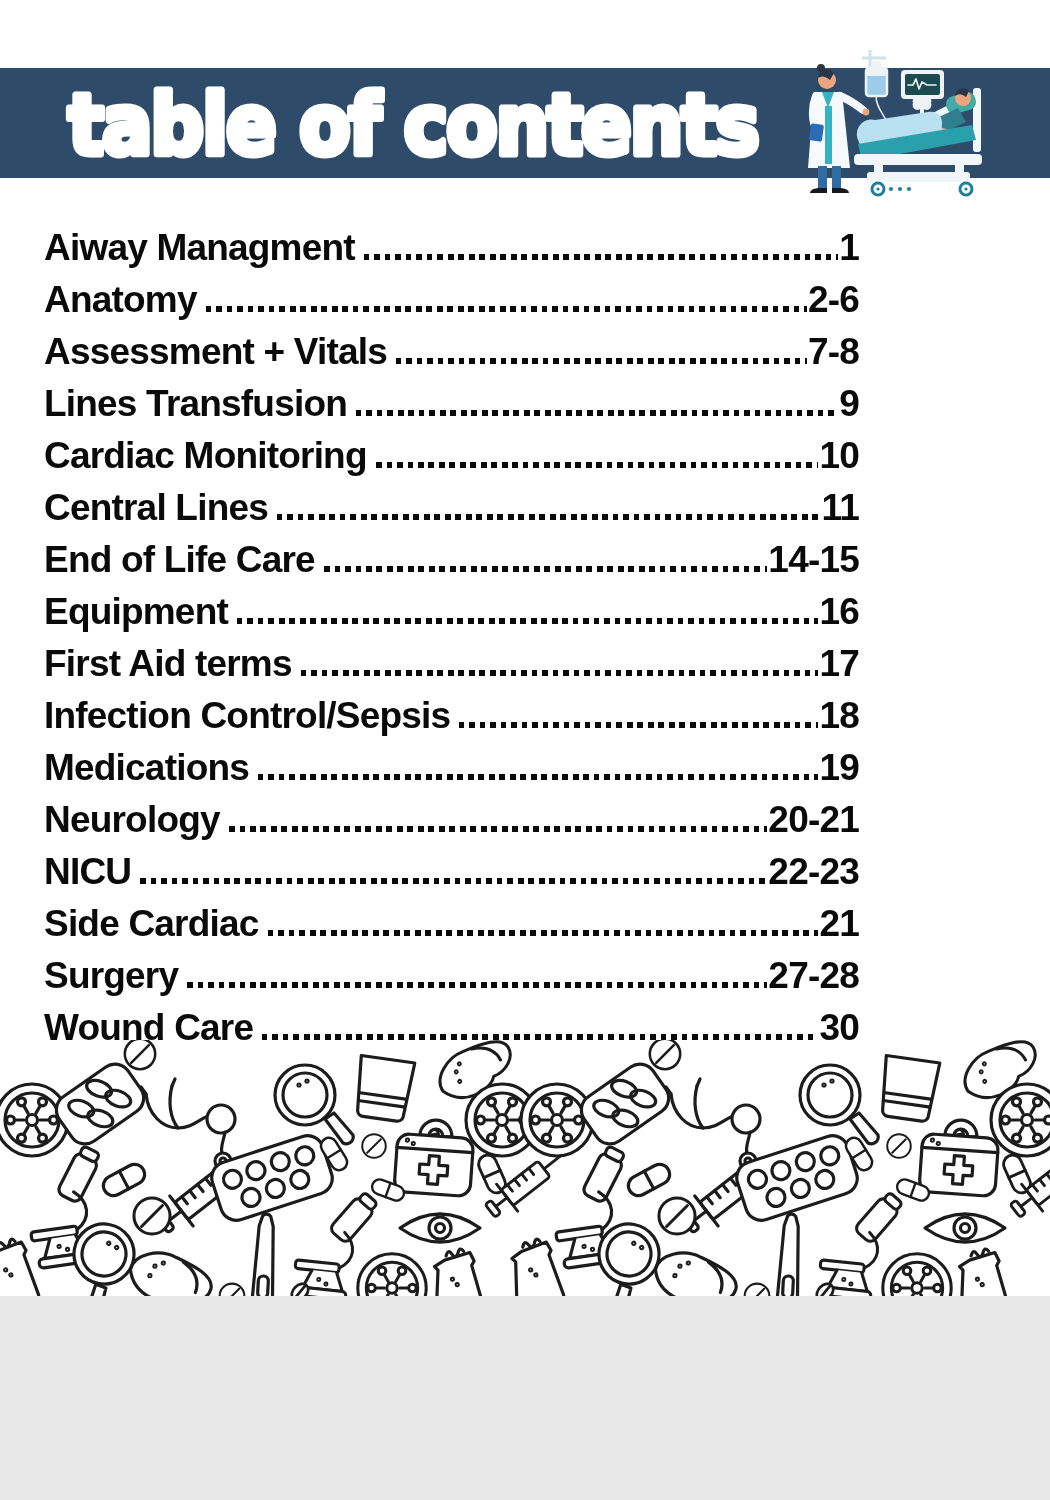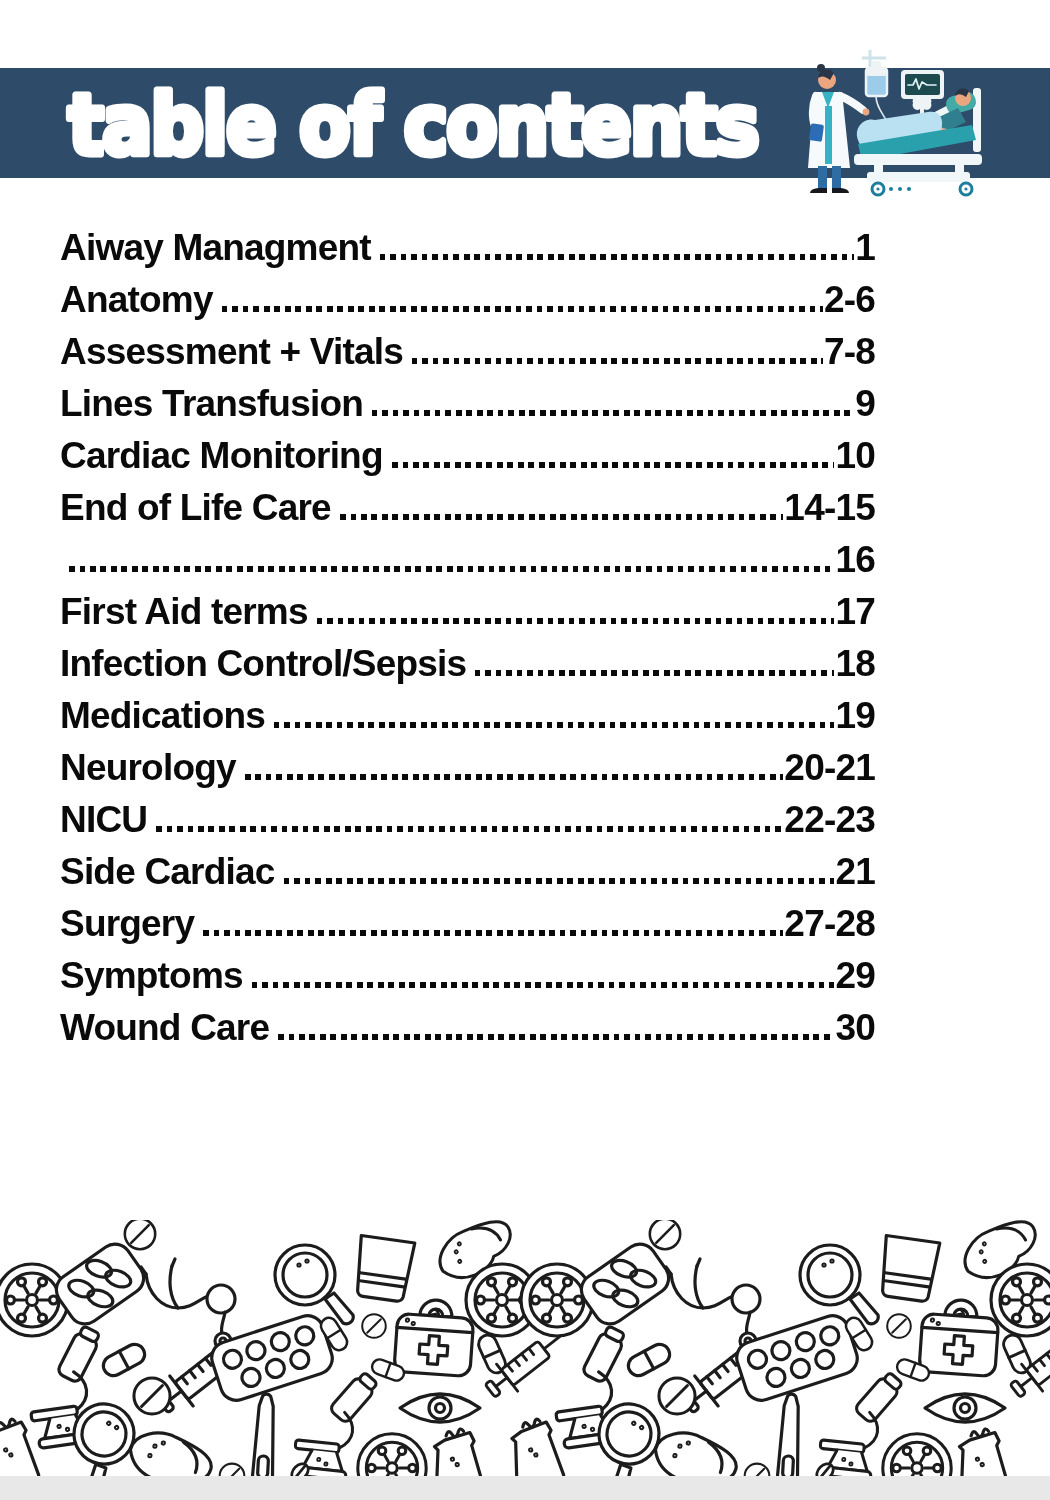--- a/index.html
+++ b/index.html
@@ -1,25 +1,25 @@
 <!DOCTYPE html>
 <html><head>
 <meta charset="utf-8">
 <style>
   html,body{margin:0;padding:0;background:#e8e8e8;}
-  .page{position:relative;width:1050px;height:1476px;background:#ffffff;overflow:hidden;
+  .page{position:relative;width:1050px;height:1296px;background:#ffffff;overflow:hidden;
         font-family:"Liberation Sans",sans-serif;margin:0 auto;text-decoration:underline;}
   
   .band{position:absolute;left:0;top:68px;width:1050px;height:110px;background:#2e4b69;}
   .title-svg{position:absolute;left:58px;top:62px;overflow:visible;}
   .title-svg text{font-family:"DejaVu Sans",sans-serif;font-weight:700;fill:#ffffff;
         stroke:#ffffff;stroke-width:7;stroke-linejoin:round;stroke-linecap:round;paint-order:stroke;}
   .illu{position:absolute;left:770px;top:48px;}
   
-  .toc{position:absolute;left:60px;top:222px;width:815px;}
+  .toc{position:absolute;left:44px;top:222px;width:815px;}
   .toc-row{display:flex;align-items:baseline;height:52px;line-height:52px;
            font-size:37px;font-weight:700;color:#0a0a0a;letter-spacing:-0.8px;white-space:nowrap;}
   .toc-label{flex:0 0 auto;}
   .toc-leader{flex:1 1 auto;height:6px;align-self:flex-end;margin:0 1px 14px 9px;
       background-image:repeating-linear-gradient(90deg,#0a0a0a 0 5.5px,transparent 5.5px 10.5px);}
   .toc-pages{flex:0 0 auto;}
   
   .doodles{position:absolute;left:0;bottom:0;}
 </style>
 <title>table of contents</title></head>
@@ -116,29 +116,35 @@
       <span class="toc-leader"></span>
       <span class="toc-pages">9</span>
     </div>
 
     <div class="toc-row">
       <span class="toc-label">Cardiac Monitoring</span>
       <span class="toc-leader"></span>
       <span class="toc-pages">10</span>
     </div>
 
+    <div class="toc-row">
+      <span class="toc-label">Central Lines</span>
+      <span class="toc-leader"></span>
+      <span class="toc-pages">11</span>
+    </div>
 
 
     <div class="toc-row">
       <span class="toc-label">End of Life Care</span>
       <span class="toc-leader"></span>
       <span class="toc-pages">14-15</span>
     </div>
 
     <div class="toc-row">
+      <span class="toc-label">Equipment</span>
       <span class="toc-leader"></span>
       <span class="toc-pages">16</span>
     </div>
 
     <div class="toc-row">
       <span class="toc-label">First Aid terms</span>
       <span class="toc-leader"></span>
       <span class="toc-pages">17</span>
     </div>
 
@@ -172,25 +178,20 @@
       <span class="toc-leader"></span>
       <span class="toc-pages">21</span>
     </div>
 
     <div class="toc-row">
       <span class="toc-label">Surgery</span>
       <span class="toc-leader"></span>
       <span class="toc-pages">27-28</span>
     </div>
 
-    <div class="toc-row">
-      <span class="toc-label">Symptoms</span>
-      <span class="toc-leader"></span>
-      <span class="toc-pages">29</span>
-    </div>
 
     <div class="toc-row">
       <span class="toc-label">Wound Care</span>
       <span class="toc-leader"></span>
       <span class="toc-pages">30</span>
     </div>
   </div>
 
   <svg class="doodles" width="1050" height="256" viewBox="0 0 1050 256">
     <defs>

